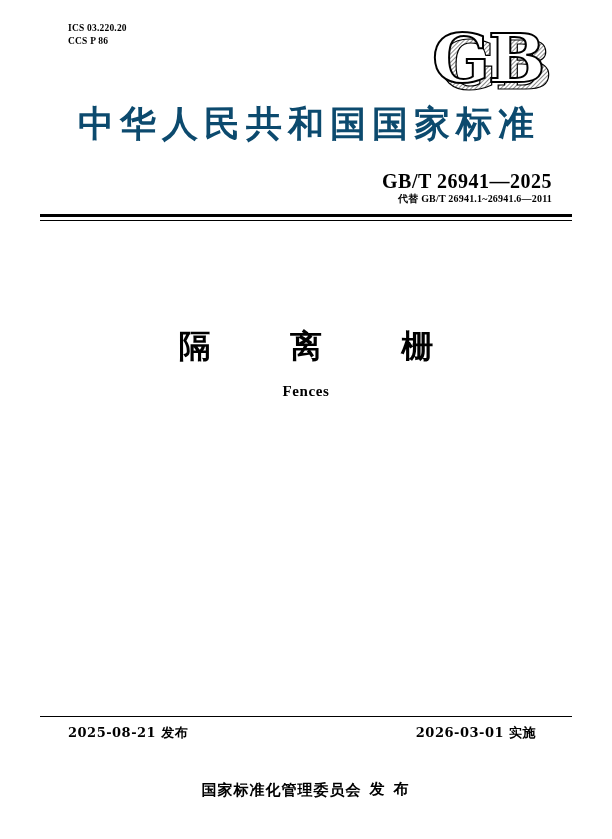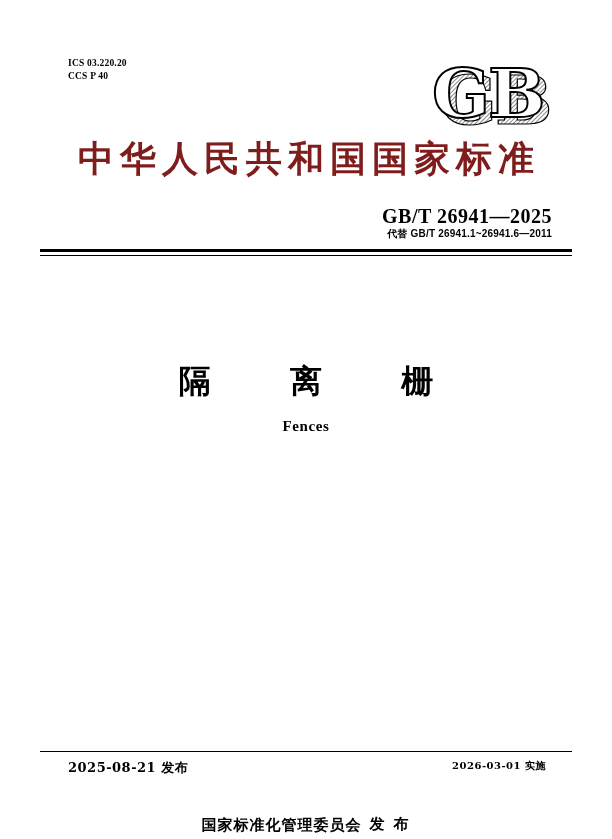--- a/index.html
+++ b/index.html
@@ -13,21 +13,20 @@
     font-family: "Liberation Serif", serif;
     color: #000000;
     position: relative;
     overflow: hidden;
   }
   .page {
     position: absolute;
     left: 0; top: 0;
     width: 612px;
     height: 712px;
-    margin-top: 35px;
   }
 
   
   .meta {
     position: absolute;
     left: 68px;
     top: 22px;
     font-family: "Liberation Serif", serif;
     font-weight: bold;
     font-size: 9.5px;
@@ -52,40 +51,40 @@
     position: absolute;
     left: 0;
     right: 0;
     top: 100px;
     text-align: center;
     font-family: "DejaVu Serif", serif;
     font-weight: bold;
     font-size: 36px;
     letter-spacing: 6px;
     text-indent: 6px;
-    color: #7f1d1d;
+    color: #0c4a6e;
   }
 
   
   .std-number {
     position: absolute;
     right: 60px;
     top: 170px;
     text-align: right;
     font-family: "Liberation Serif", serif;
     font-weight: bold;
     font-size: 20px;
     letter-spacing: 0.5px;
   }
   .std-replaces {
     position: absolute;
     right: 60px;
     top: 192px;
     text-align: center;
-    font-family: Liberation Sans, sans-serif;
+    font-family: Liberation Serif, serif;
     font-weight: bold;
     font-size: 10px;
     letter-spacing: 0.2px;
   }
 
   
   .rule-top {
     position: absolute;
     left: 40px;
     right: 40px;
@@ -138,25 +137,25 @@
     position: absolute;
     left: 68px;
     top: 724px;
     font-family: "DejaVu Serif", serif;
     font-weight: bold;
     font-size: 13px;
     letter-spacing: 0.5px;
   }
   .effect-date {
     position: absolute;
-    right: 66px;
+    right: 76px;
     top: 724px;
     font-family: "DejaVu Serif", serif;
     font-weight: bold;
-    font-size: 10px;
+    font-size: 13px;
     letter-spacing: 0.5px;
   }
   .issuer {
     position: absolute;
     left: 0; right: 0;
     top: 760px;
     text-align: center;
     font-family: "DejaVu Serif", serif;
     font-weight: bold;
     font-size: 15px;
@@ -177,21 +176,21 @@
     padding-bottom: 1px;
   }
 </style>
 </head>
 <body>
 
 <div class="page">
 
   <div class="meta">
     <div>ICS 03.220.20</div>
-    <div>CCS P 40</div>
+    <div>CCS P 86</div>
   </div>
 
   <div class="gb-logo">
     <svg viewBox="0 0 120 66" width="120" height="66" xmlns="http://www.w3.org/2000/svg">
       <defs>
         <pattern id="hatch" width="3" height="3" patternUnits="userSpaceOnUse" patternTransform="rotate(45)">
           <rect width="3" height="3" fill="#ffffff"></rect>
           <line x1="0" y1="0" x2="0" y2="3" stroke="#000000" stroke-width="0.9"></line>
         </pattern>
       </defs>

